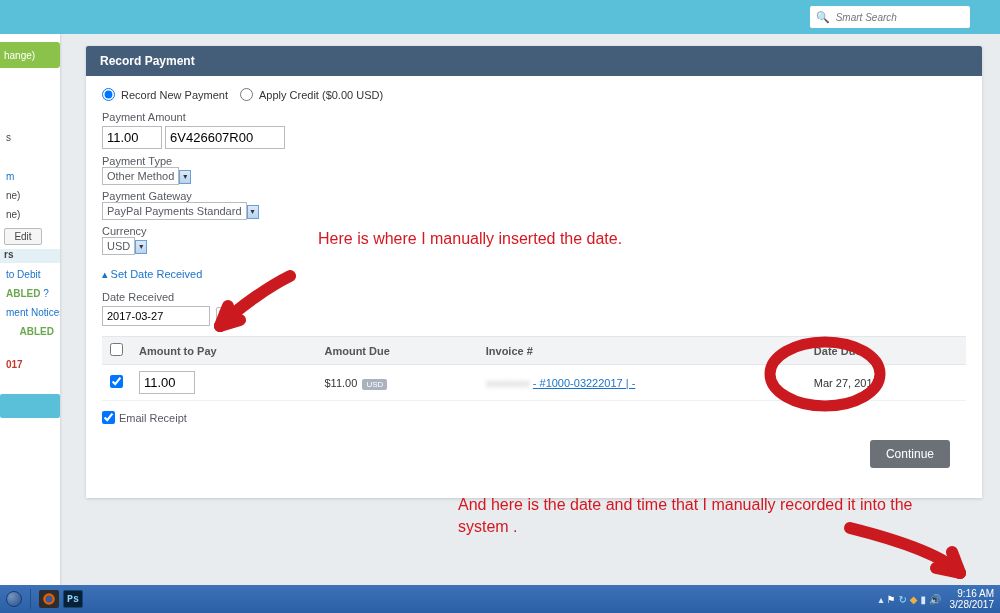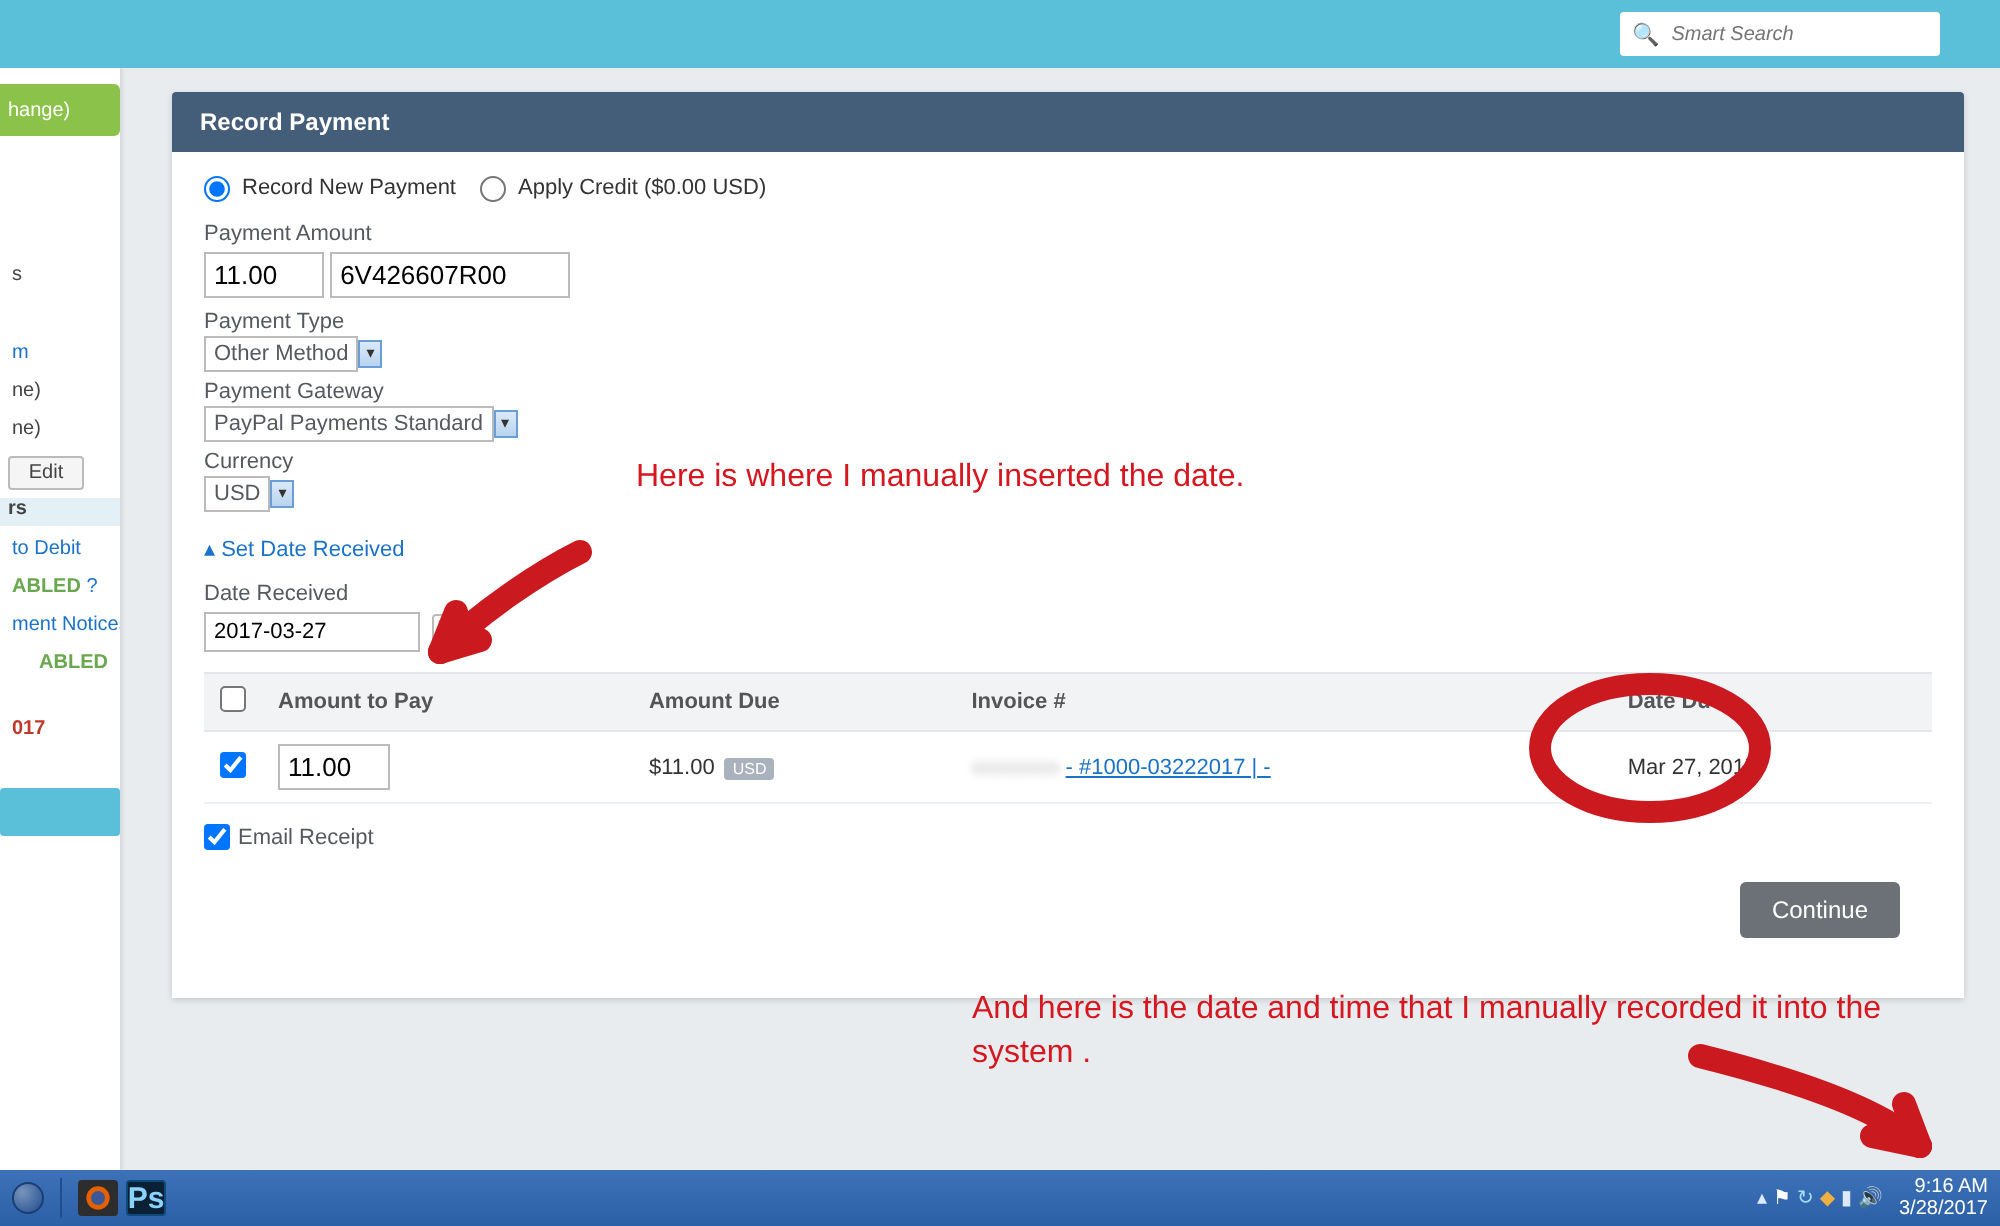--- a/index.html
+++ b/index.html
@@ -19,21 +19,21 @@
   .left-rail .dis { color:#6aa84f; font-weight:bold;text-align:right; }
   .left-rail .red { color:#c0392b; font-size:10px; font-weight:bold; }
   .left-rail .edit-btn { display:block; margin:4px; font-size:10px; padding:2px 8px; border:1px solid #bbb; background:#f5f5f5; border-radius:2px; cursor:pointer; width:38px; text-align:center;}
   .left-rail .blue-row { background:#e3f0f6;height:14px;margin:2px 0;}
   .left-rail .tiny-blue-btn { margin-top:20px; background:#5ac0d9; height:24px; border-radius:2px;}
 
   .panel { position: absolute; left: 86px; top: 12px; right: 18px; background: #fff; box-shadow: 0 1px 3px rgba(0,0,0,.15); padding-bottom: 18px; }
   .panel-head { background:#445d78; color:#fff; font-size:12px; font-weight:bold; padding:8px 14px; border-radius:2px 2px 0 0;}
   .panel-body { padding: 12px 16px; font-size:11px; color:#555960; }
 
-  .radio-row { display:flex; align-items:flex-start; gap:6px; margin-bottom:10px; }
+  .radio-row { display:flex; align-items:center; gap:6px; margin-bottom:10px; }
   .radio-row label { font-size:11px; color:#333; }
 
   .field-label { font-size:11px; color:#555960; margin:6px 0 3px; display:block;}
   .txt-input { font-size:13px; padding:3px 4px; border:1px solid #bbb; width:60px; }
   .txt-input.wide { width:120px; }
   .sel { font-size:11px; padding:2px 4px; border:1px solid #bbb; background:#fff; }
   .sel.wide { width:140px; }
   .sel.cur { width:50px; }
   .caret { display:inline-block; width:12px; height:14px; border:1px solid #6a9ed8; background:linear-gradient(#dbe9f8,#b9d4ef); font-size:8px; text-align:center; line-height:12px; color:#333; vertical-align:middle;}
 
@@ -48,32 +48,32 @@
   .pill { background:#aab2bd; color:#fff; font-size:8px; padding:1px 4px; border-radius:2px; margin-left:2px;}
   .inv-blur { color:#bbb; filter:blur(2px); }
   .inv-link { color:#1a73c9; text-decoration:underline; cursor:pointer;}
 
   .email-row { margin-top:10px; font-size:11px; display:flex; align-items:flex-end; gap:4px;}
   .continue { float:right; margin:16px 16px 0 0; background:#6b7177; color:#fff; border:0; padding:7px 16px; font-size:12px; border-radius:3px; cursor:pointer;}
 
   
   .anno { position:absolute; color:#d6171f; font-family:Arial; font-size:16px; pointer-events:none; }
   .anno.a1 { left:318px; top:196px; }
-  .anno.a2 { left:486px; top:460px; width:460px; line-height:1.35;}
+  .anno.a2 { left:458px; top:460px; width:460px; line-height:1.35;}
 
   svg.arrow path { stroke:#cb1a1f; stroke-width:12; fill:none; stroke-linecap:round;}
   svg.circ ellipse{ stroke:#cb1a1f; stroke-width:11; fill:none;}
 
   .taskbar { position:absolute; left:0; right:0; bottom:0; height:28px; background:linear-gradient(#3e72b8,#2b5fa6); display:flex; align-items:center; justify-content:space-between; padding:0 6px; font-size:10px; color:#fff;}
   .taskbar .left { display:flex; align-items:center; gap:4px;}
   .tb-circle { width:16px; height:16px; border-radius:50%; background:radial-gradient(circle at 30% 30%, #fff6, #0000),#1f4d8f; border:1px solid #1a3d73;}
   .tb-sep { width:1px; height:20px; background:#1f4d8f; margin:0 4px;}
   .tb-sq { width:20px; height:18px; display:flex; align-items:center; justify-content:center; border-radius:2px;}
   .tb-ff { background:#2d2d2d; }
-  .tb-ps { background:#0a2034; color:#8bd2ff; font-family:Liberation Sans, sans-serif; font-size:15px; font-weight:bold; border:1px solid #0d4a7a;}
+  .tb-ps { background:#0a2034; color:#8bd2ff; font-family:Liberation Mono, monospace; font-size:10px; font-weight:bold; border:1px solid #0d4a7a;}
   .taskbar .right { display:flex; align-items:center; gap:8px;}
   .tray { display:flex; gap:3px; align-items:center; font-size:10px; color:#dbe8ff;}
   .clock { text-align:right; line-height:1.1; font-size:10px; color:#fff;}
 
   .scroller { position:absolute; right:8px; top:36px; bottom:30px; width:14px; background:#eef2f5; border:1px solid #d7dce1; border-left:0;}
   .scroller .thumb{ position:absolute; left:2px; right:2px; top:2px; height:60px; background:#c6ccd3; border-radius:2px;}
   .scroller .arr{ position:absolute; left:0; right:0; height:14px; background:#e0e5ea; text-align:center; font-size:9px; color:#555; line-height:14px;}
   .scroller .arr.top{ top:0;}
   .scroller .arr.bot{ bottom:0;}
 </style>

